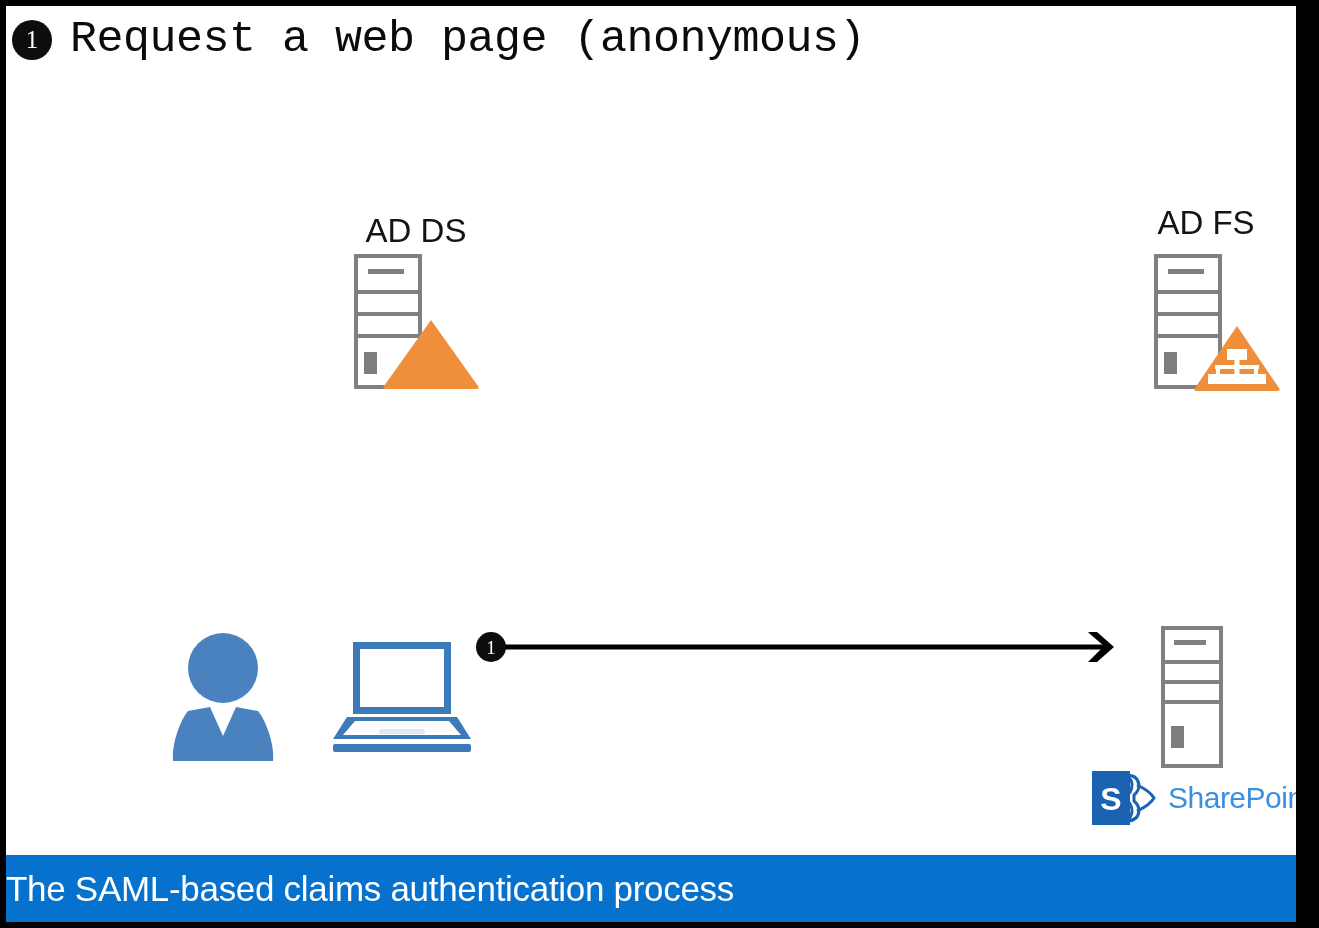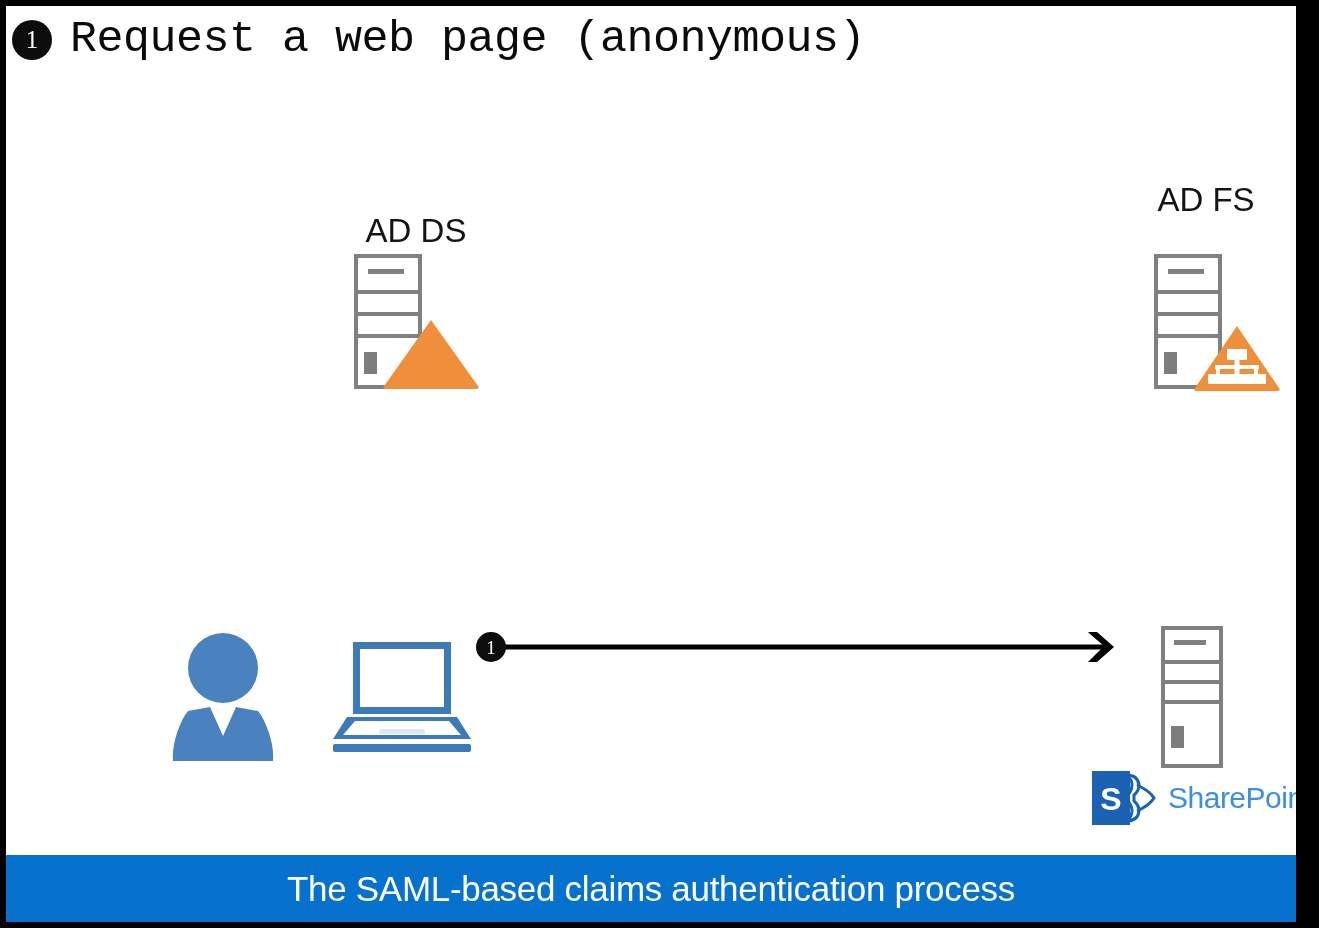--- a/index.html
+++ b/index.html
@@ -36,21 +36,21 @@
     font-family:Liberation Mono, monospace;
   }
 
   
   .node-label {
     position:absolute;
     font-size:33px; color:#141414; white-space:nowrap;
     text-align:center;
   }
   #label-adds { left:330px; top:186px; width:160px;margin-top:20px; }
-  #label-adfs { left:1120px; top:175px; width:160px; }
+  #label-adfs { left:1120px; top:198px; width:160px; }
 
   
   .tower {
     position:absolute;
     width:68px; height:135px;
   }
   .tower .case {
     position:absolute; inset:0;
     border:4px solid #808080;
     background:#ffffff;
@@ -105,21 +105,21 @@
   #sp-word {
     font-size:30px; color:#3c8ede; letter-spacing:-0.5px;
     font-family:"Liberation Sans", sans-serif; white-space:nowrap;
   }
 
   
   #caption-bar {
     position:absolute;
     left:0; bottom:0; width:1290px; height:67px;
     background:#0672ce;
-    display:flex; align-items:center; justify-content:center;
+    display:flex; align-items:center; 
   }
   #caption-text {
     color:#ffffff; font-size:35px; letter-spacing:-0.3px;
     white-space:nowrap; font-family:"Liberation Sans", sans-serif;
   }
 </style>
 </head>
 <body>
 
 <div id="slide">

